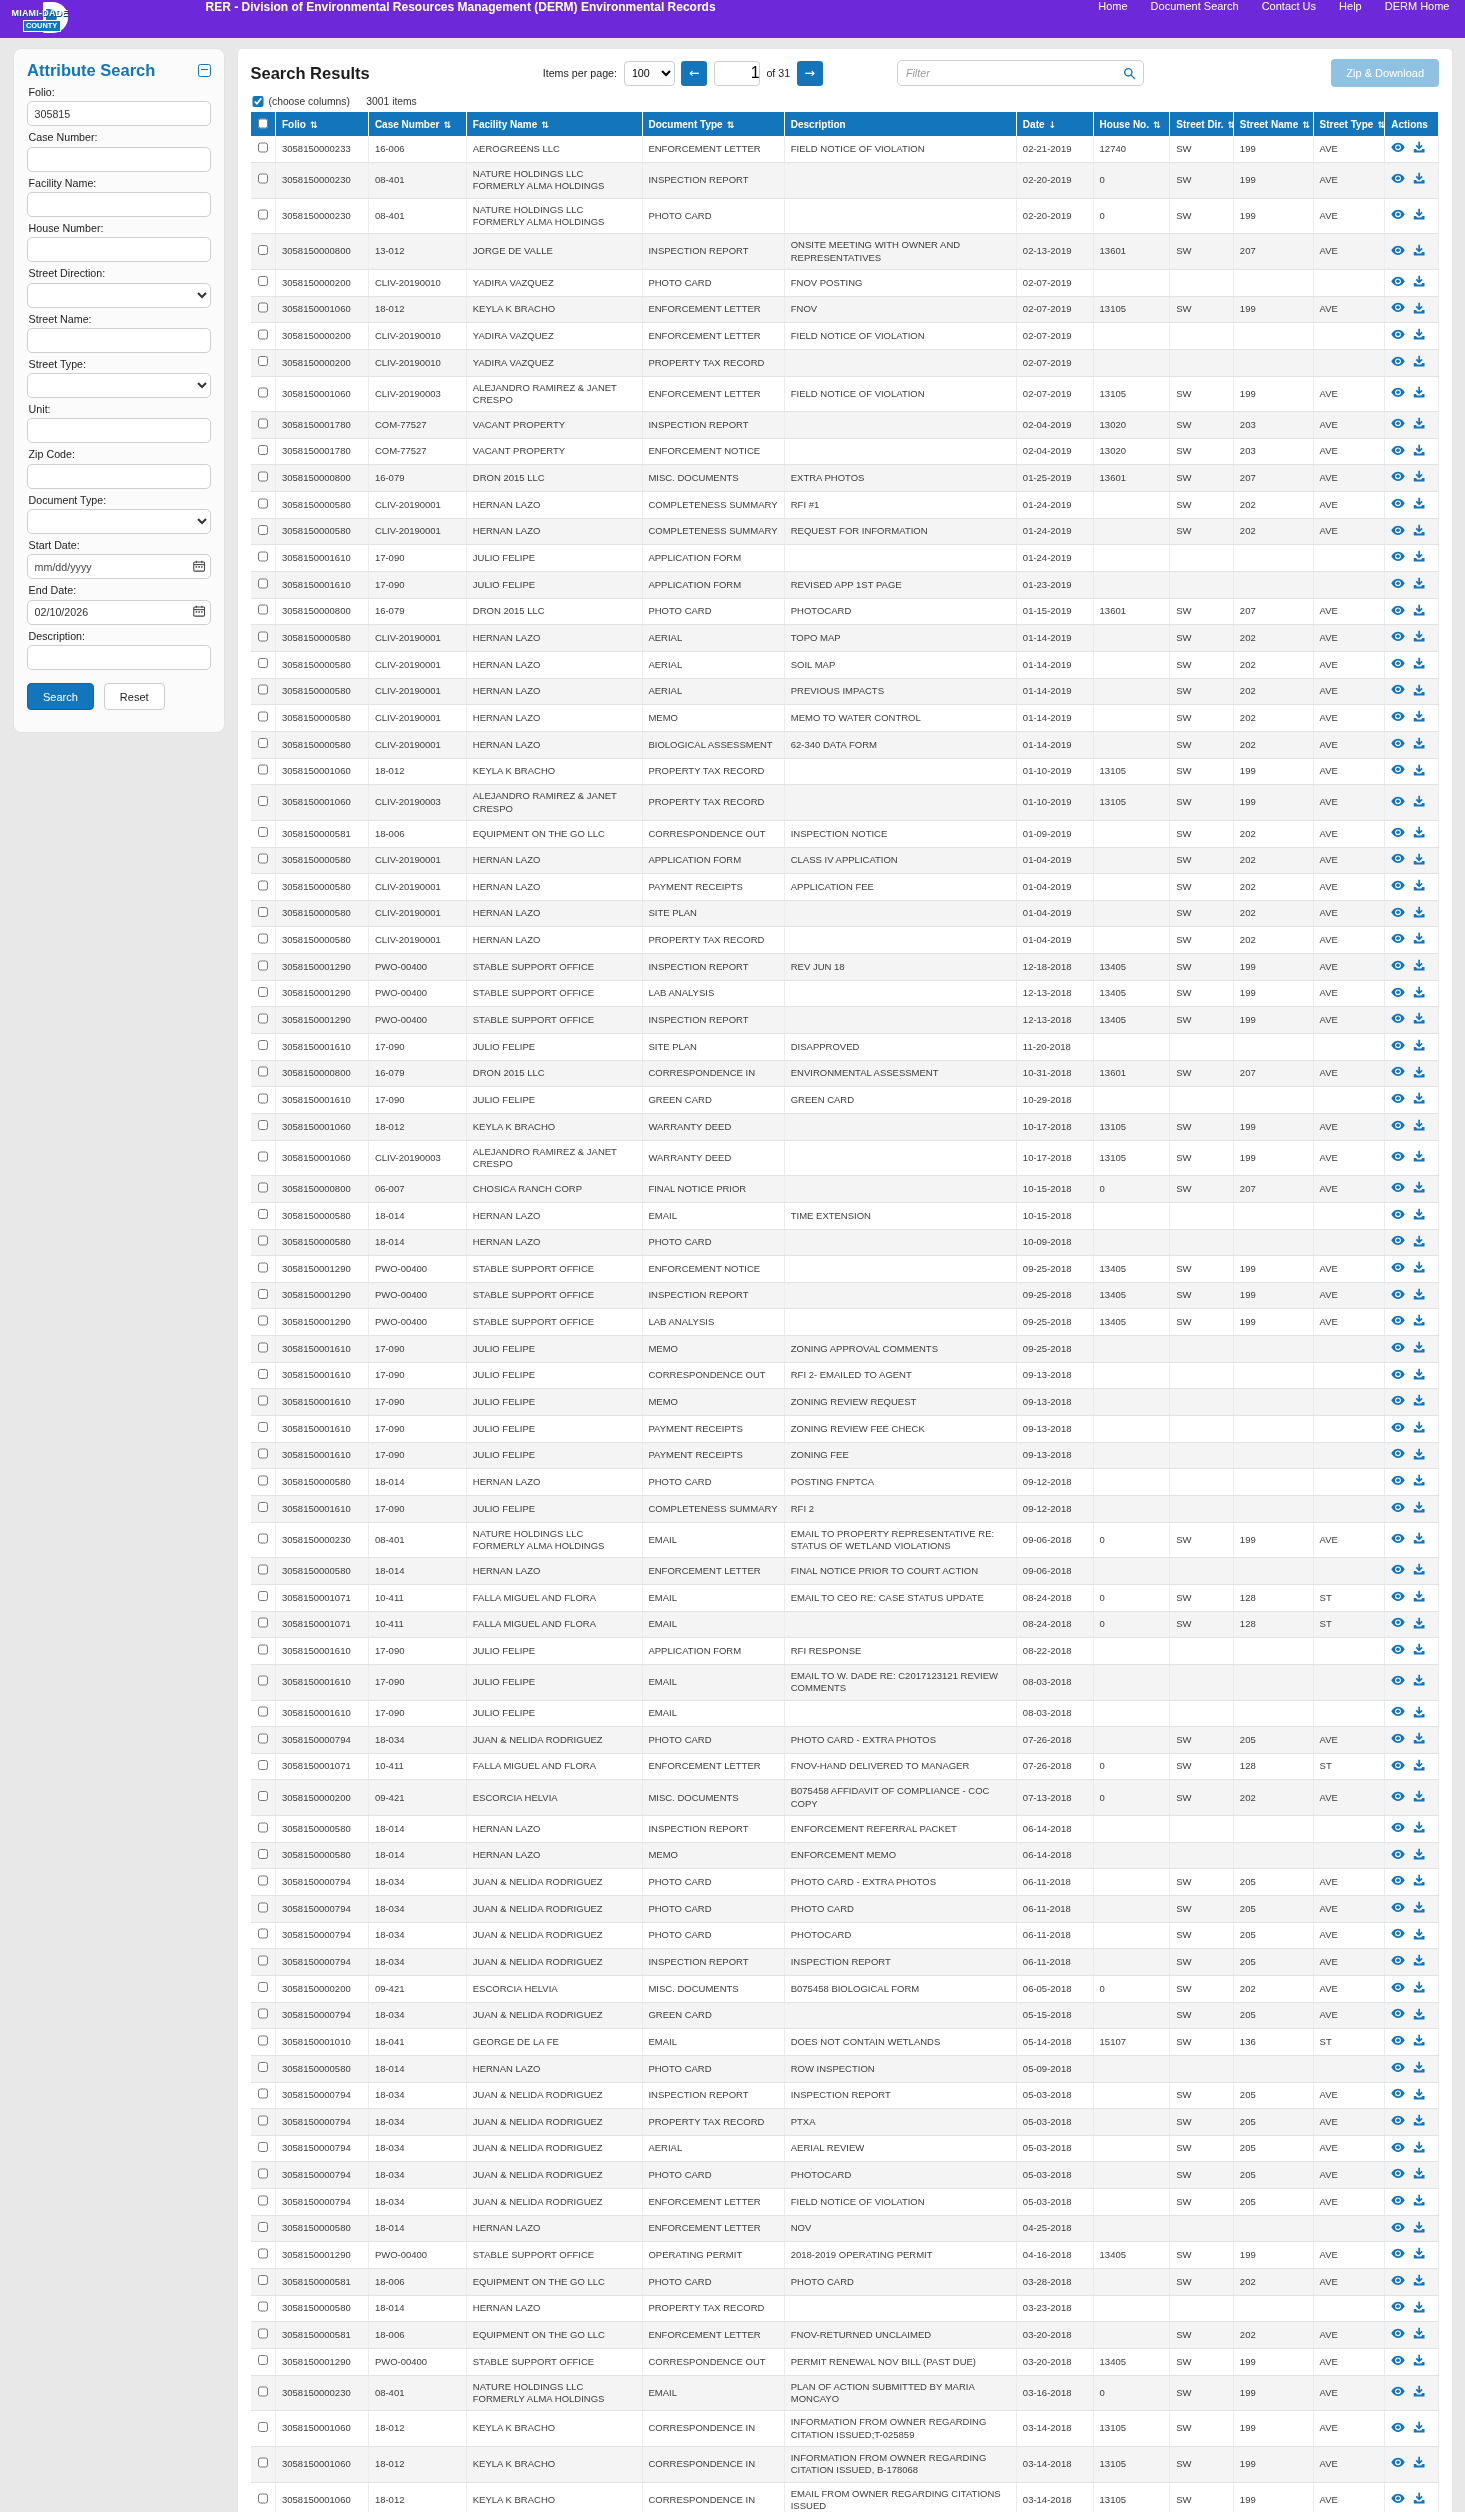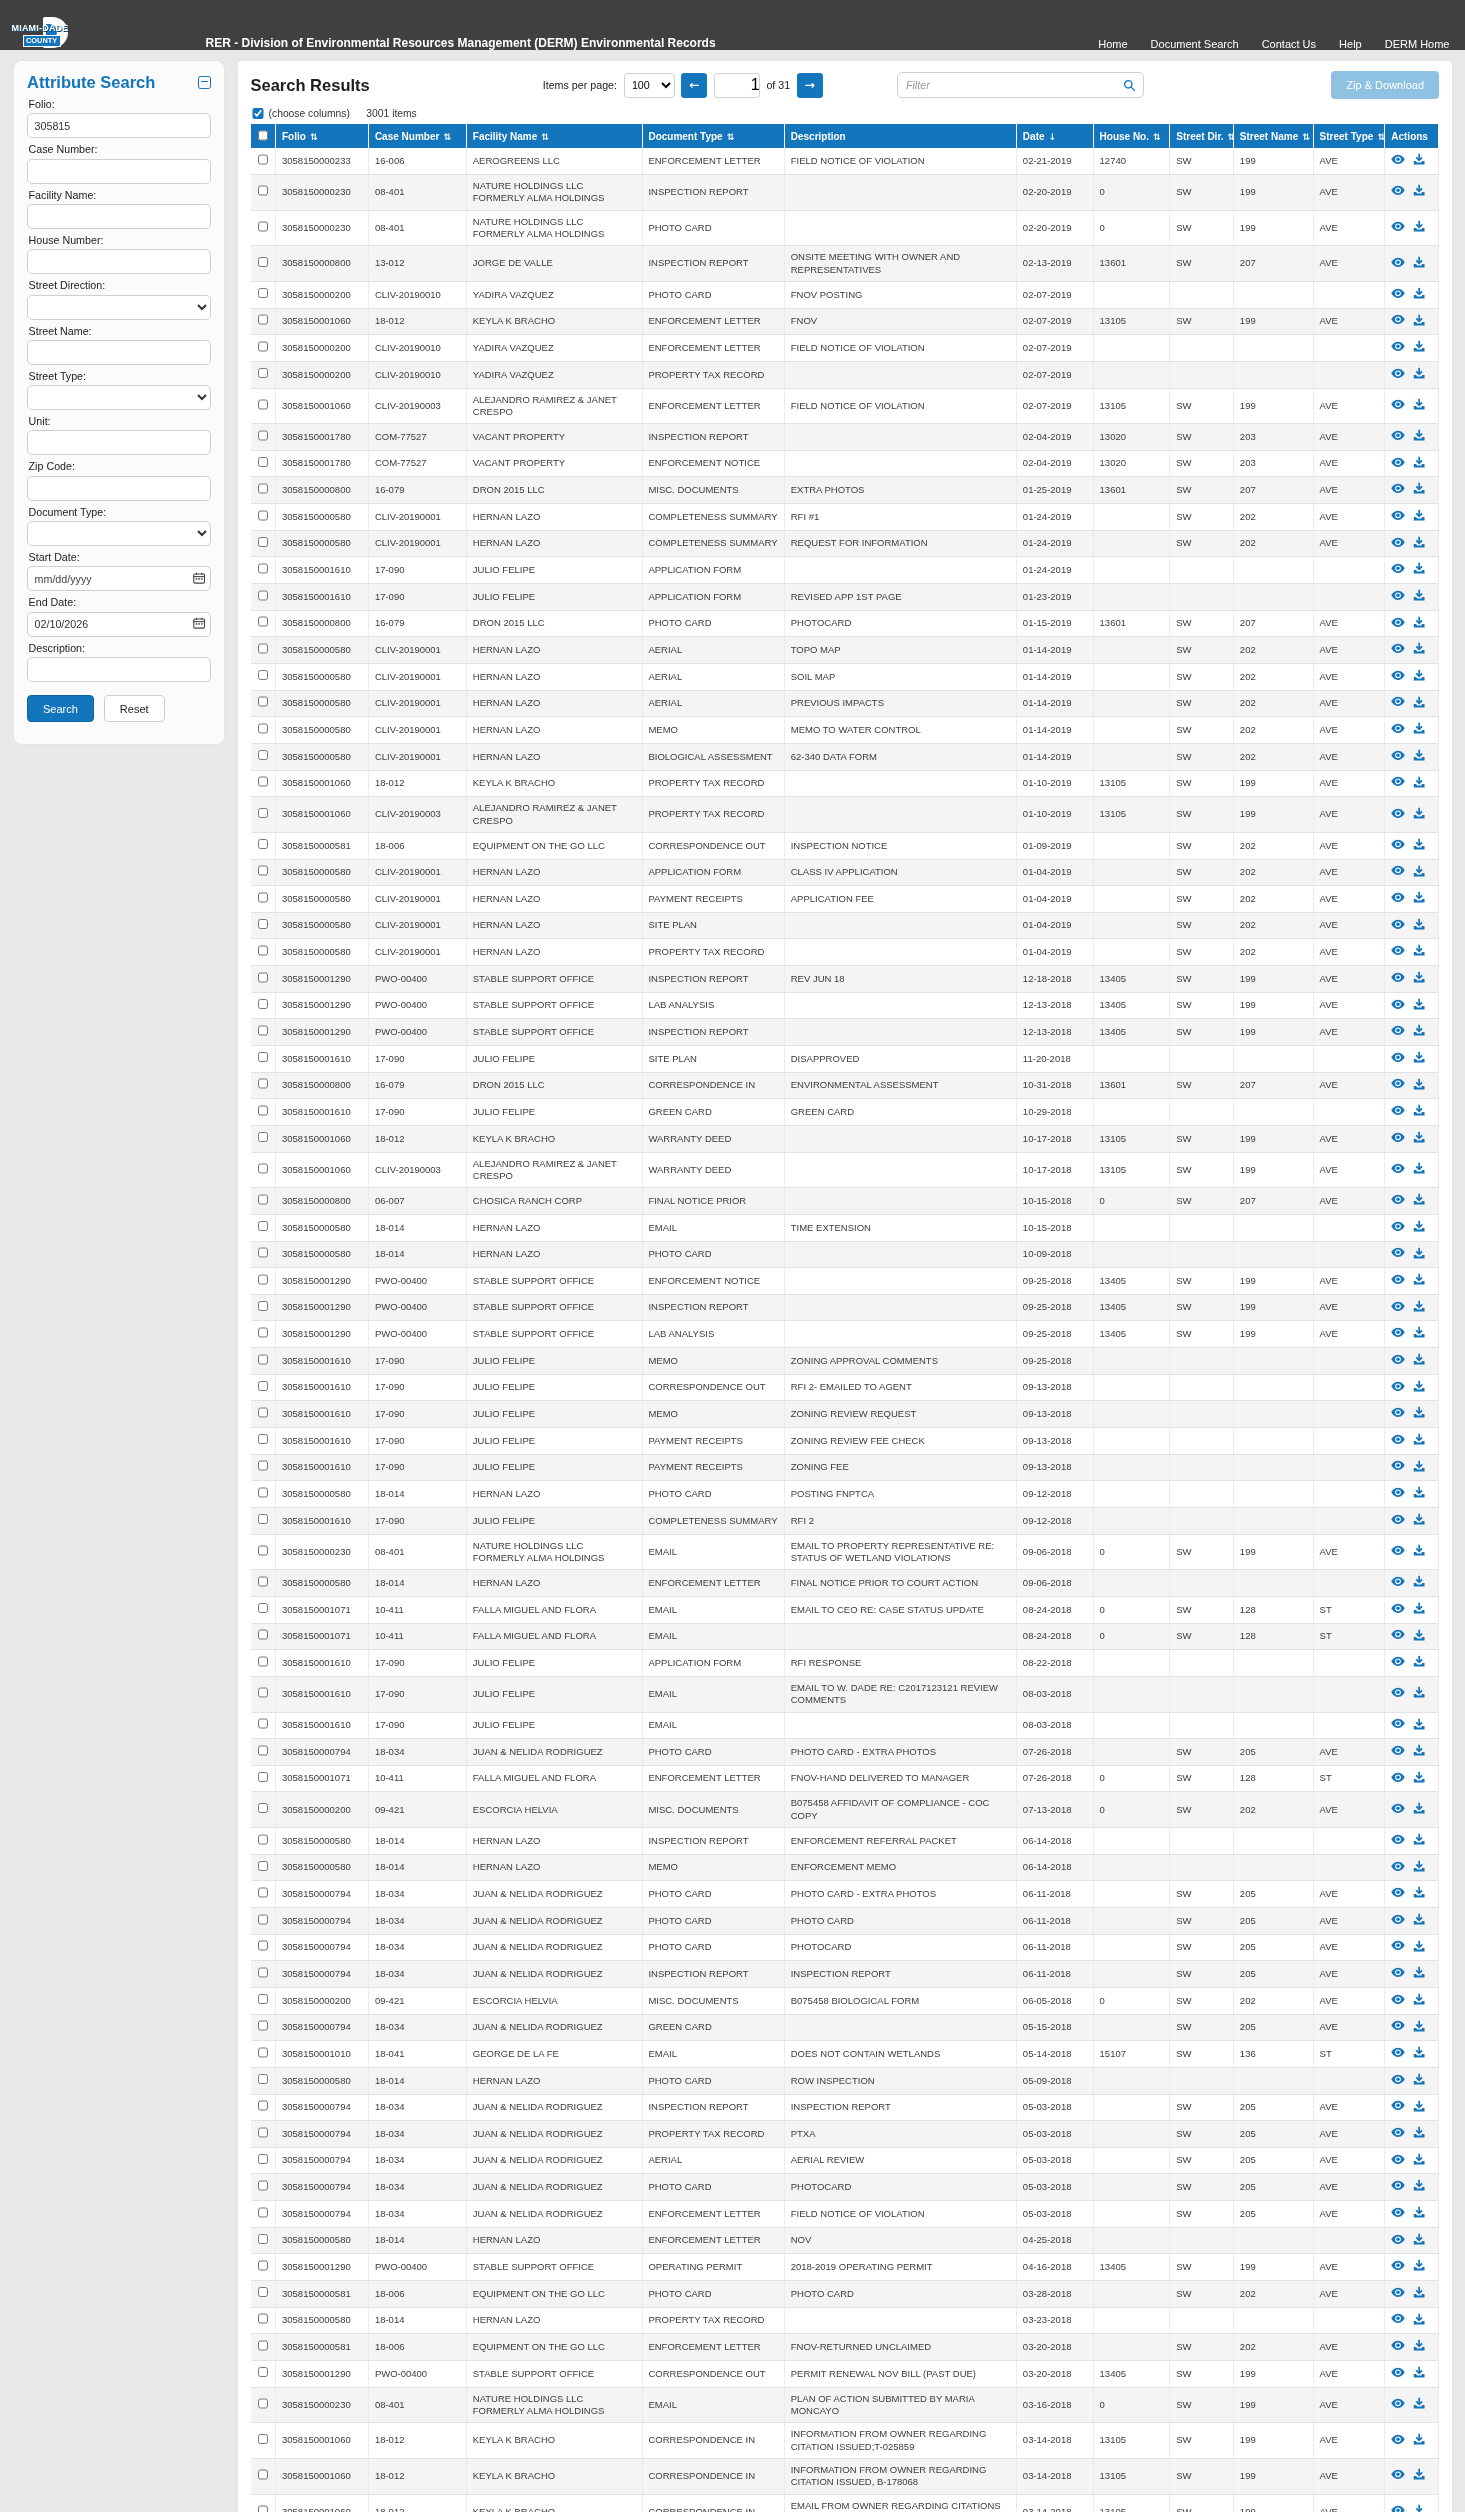--- a/index.html
+++ b/index.html
@@ -4,24 +4,24 @@
 <style>
   * { box-sizing: border-box; margin: 0; padding: 0; }
   body {
     width: 1466px;
     background: #e8e8e8;
     font-family: "Liberation Sans", "DejaVu Sans", sans-serif;
     color: #333;
   }
   
   .topbar {
-    height: 50px;
-    background: #404040;
+    height: 38px;
+    background: #6d28d9;
     display: flex;
-    align-items: flex-end;
+    align-items: flex-start;
     padding: 0 16.5px 0 11.5px;
     color: #fff;
   }
   .logo { position: relative; width: 71px; height: 35px; flex: 0 0 auto; }
   .logo .d-shape {
     position: absolute; left: 31px; top: 1.6px;
     width: 25px; height: 31px;
     background: #fff;
     border-radius: 1.6px 16.5px 16.5px 1.6px;
   }

